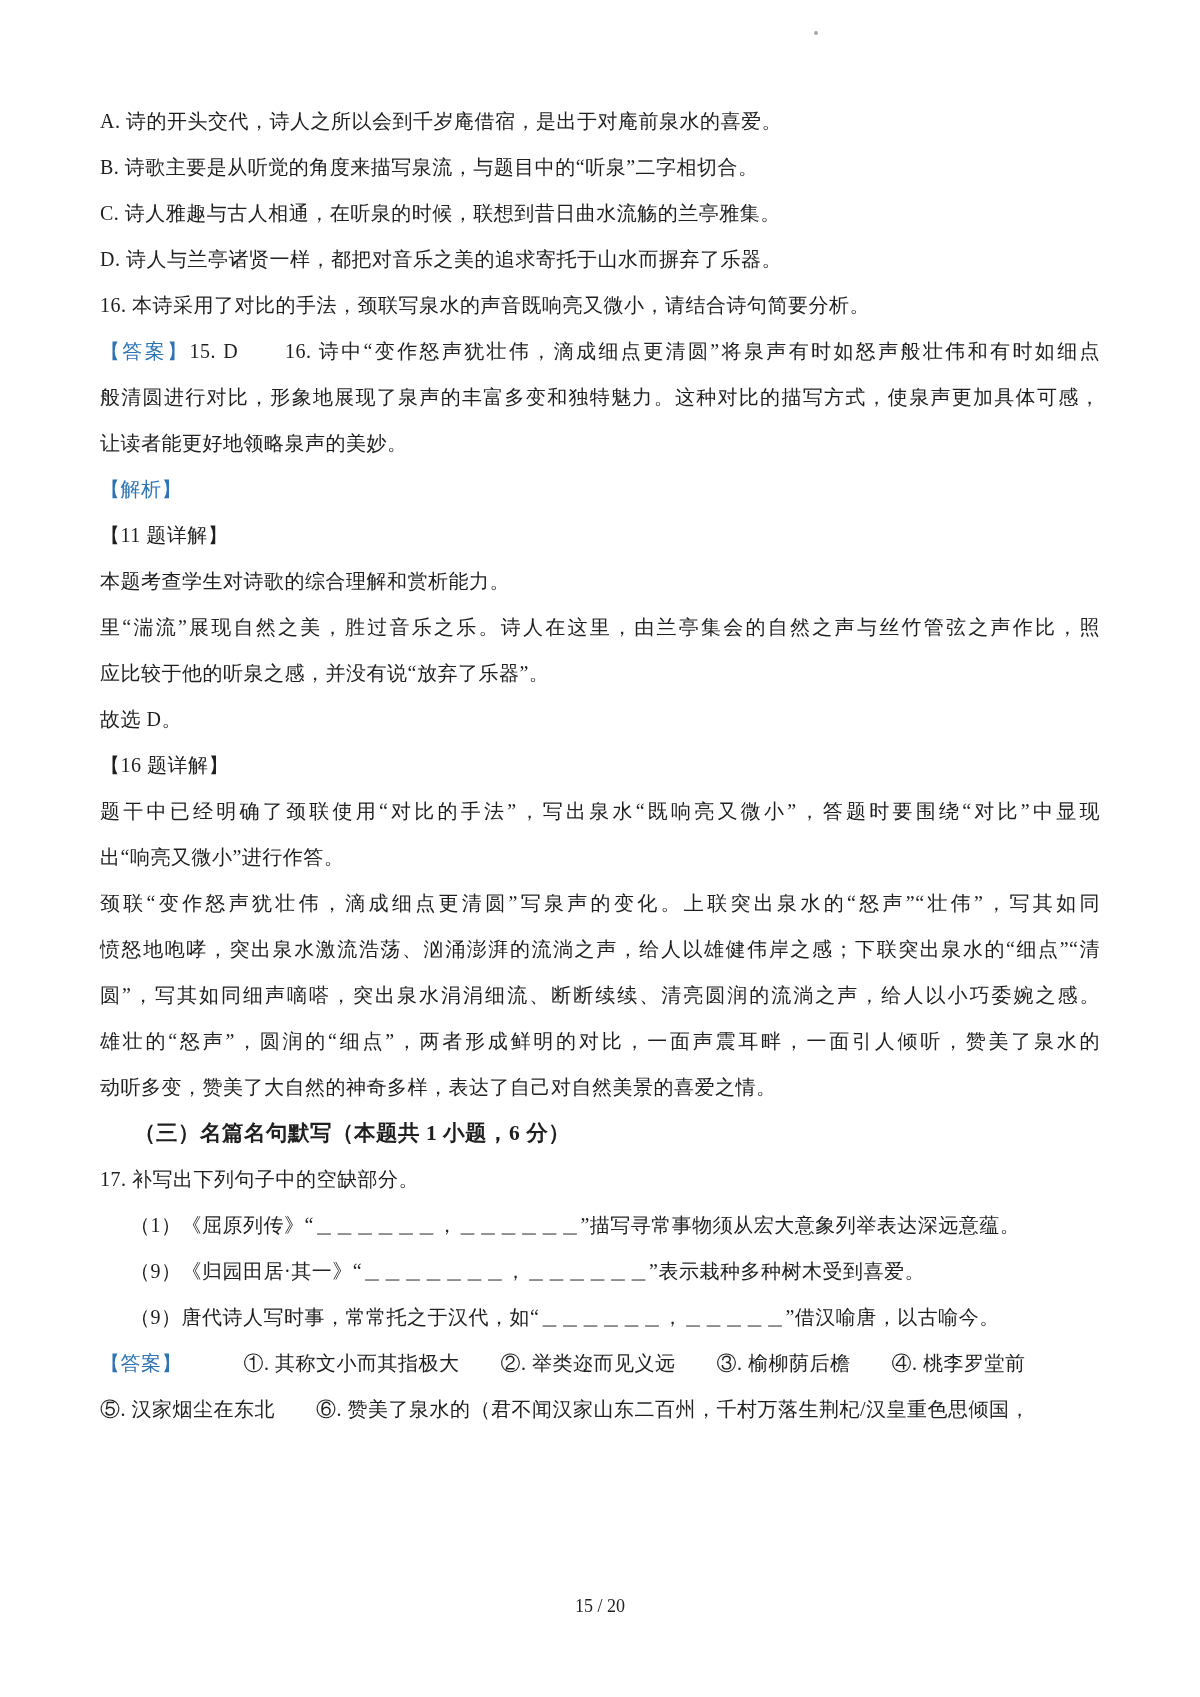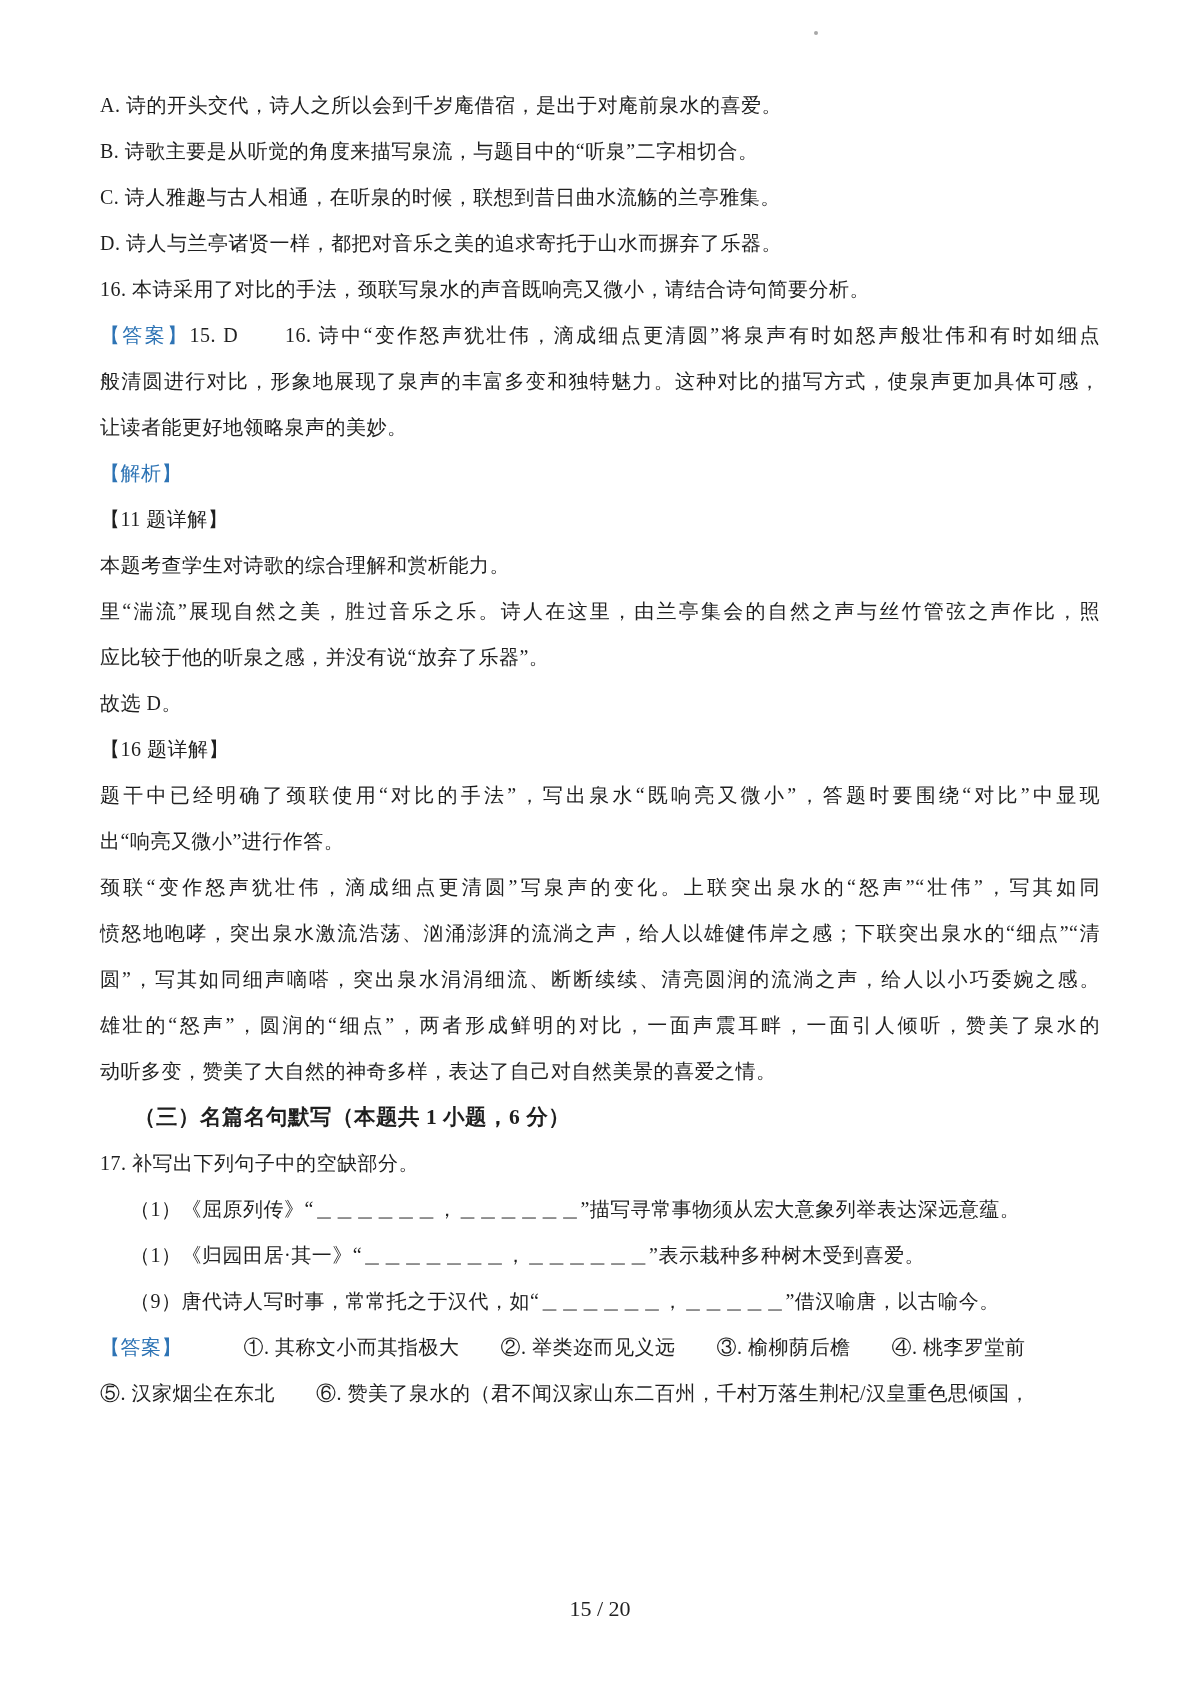--- a/index.html
+++ b/index.html
@@ -6,21 +6,21 @@
   body {
     width: 1200px; height: 1697px;
     background: #ffffff;
     font-family: "Liberation Serif", "DejaVu Serif", serif;
     color: #1f1f1f;
     position: relative;
     overflow: hidden;
   }
   .doc {
     position: absolute;
-    left: 100px; top: 82px;
+    left: 100px; top: 98px;
     width: 1000px;
   }
   .line {
     min-height: 46px;
     line-height: 46px;
     font-size: 20px;
     letter-spacing: 0.5px;
   }
   .line.fill {
     text-align: justify;
@@ -31,21 +31,21 @@
     font-weight: bold;
     font-size: 21.5px;
     padding-left: 34px;
   }
   .ans-label { color: #2e74b5; margin-top: 13px; }
   .footer {
     position: absolute;
     left: 0; top: 1596px;
     width: 1200px;
     text-align: center;
-    font-size: 22px;
+    font-size: 18px;
     color: #222;
   }
   .speck {
     position: absolute;
     left: 814px; top: 31px;
     width: 4px; height: 4px;
     background: #a8a8a8;
     border-radius: 50%;
   }
 </style>
@@ -73,19 +73,19 @@
     <div class="line fill"><span>题干中已经明确了颈联使用“对比的手法”，写出泉水“既响亮又微小”，答题时要围绕“对比”中显现</span></div>
     <div class="line"><span>出“响亮又微小”进行作答。</span></div>
     <div class="line fill"><span>颈联“变作怒声犹壮伟，滴成细点更清圆”写泉声的变化。上联突出泉水的“怒声”“壮伟”，写其如同</span></div>
     <div class="line fill"><span>愤怒地咆哮，突出泉水激流浩荡、汹涌澎湃的流淌之声，给人以雄健伟岸之感；下联突出泉水的“细点”“清</span></div>
     <div class="line fill"><span>圆”，写其如同细声嘀嗒，突出泉水涓涓细流、断断续续、清亮圆润的流淌之声，给人以小巧委婉之感。</span></div>
     <div class="line fill"><span>雄壮的“怒声”，圆润的“细点”，两者形成鲜明的对比，一面声震耳畔，一面引人倾听，赞美了泉水的</span></div>
     <div class="line"><span>动听多变，赞美了大自然的神奇多样，表达了自己对自然美景的喜爱之情。</span></div>
     <div class="line heading"><span>（三）名篇名句默写（本题共 1 小题，6 分）</span></div>
     <div class="line"><span>17. 补写出下列句子中的空缺部分。</span></div>
     <div class="line indent"><span>（1）《屈原列传》“＿＿＿＿＿＿，＿＿＿＿＿＿”描写寻常事物须从宏大意象列举表达深远意蕴。</span></div>
-    <div class="line indent"><span>（1）《归园田居·其一》“＿＿＿＿＿＿＿，＿＿＿＿＿＿”表示栽种多种树木受到喜爱。</span></div>
+    <div class="line indent"><span>（9）《归园田居·其一》“＿＿＿＿＿＿＿，＿＿＿＿＿＿”表示栽种多种树木受到喜爱。</span></div>
     <div class="line indent"><span>（9）唐代诗人写时事，常常托之于汉代，如“＿＿＿＿＿＿，＿＿＿＿＿”借汉喻唐，以古喻今。</span></div>
     <div class="line"><span class="ans-label">【答案】</span><span>　　　①. 其称文小而其指极大　　②. 举类迩而见义远　　③. 榆柳荫后檐　　④. 桃李罗堂前</span></div>
     <div class="line"><span>⑤. 汉家烟尘在东北　　⑥. 赞美了泉水的（君不闻汉家山东二百州，千村万落生荆杞/汉皇重色思倾国，</span></div>
   </div>
 
 <div class="footer">15 / 20</div>
 
 </body></html>

